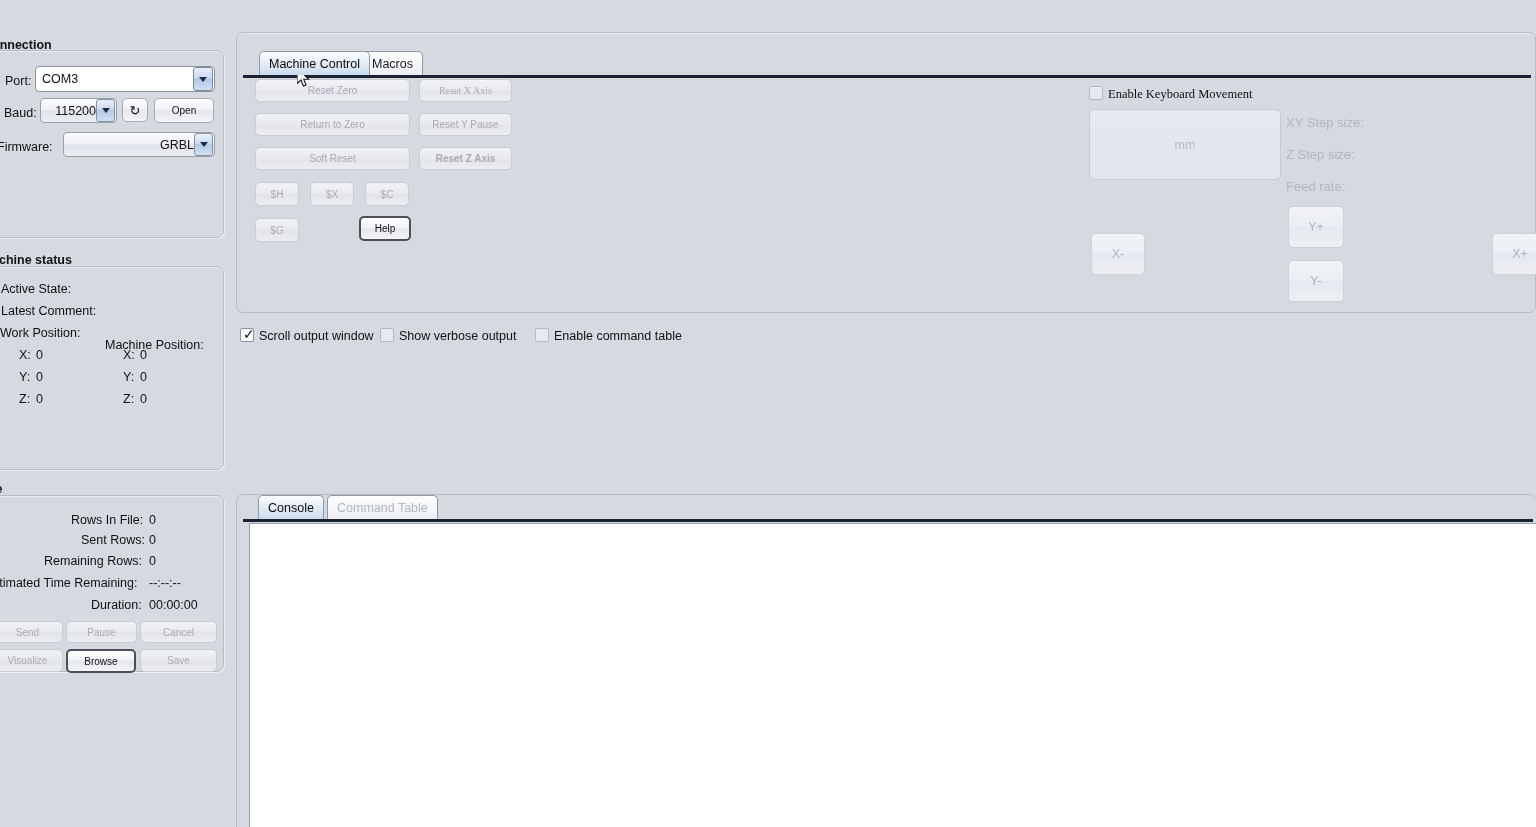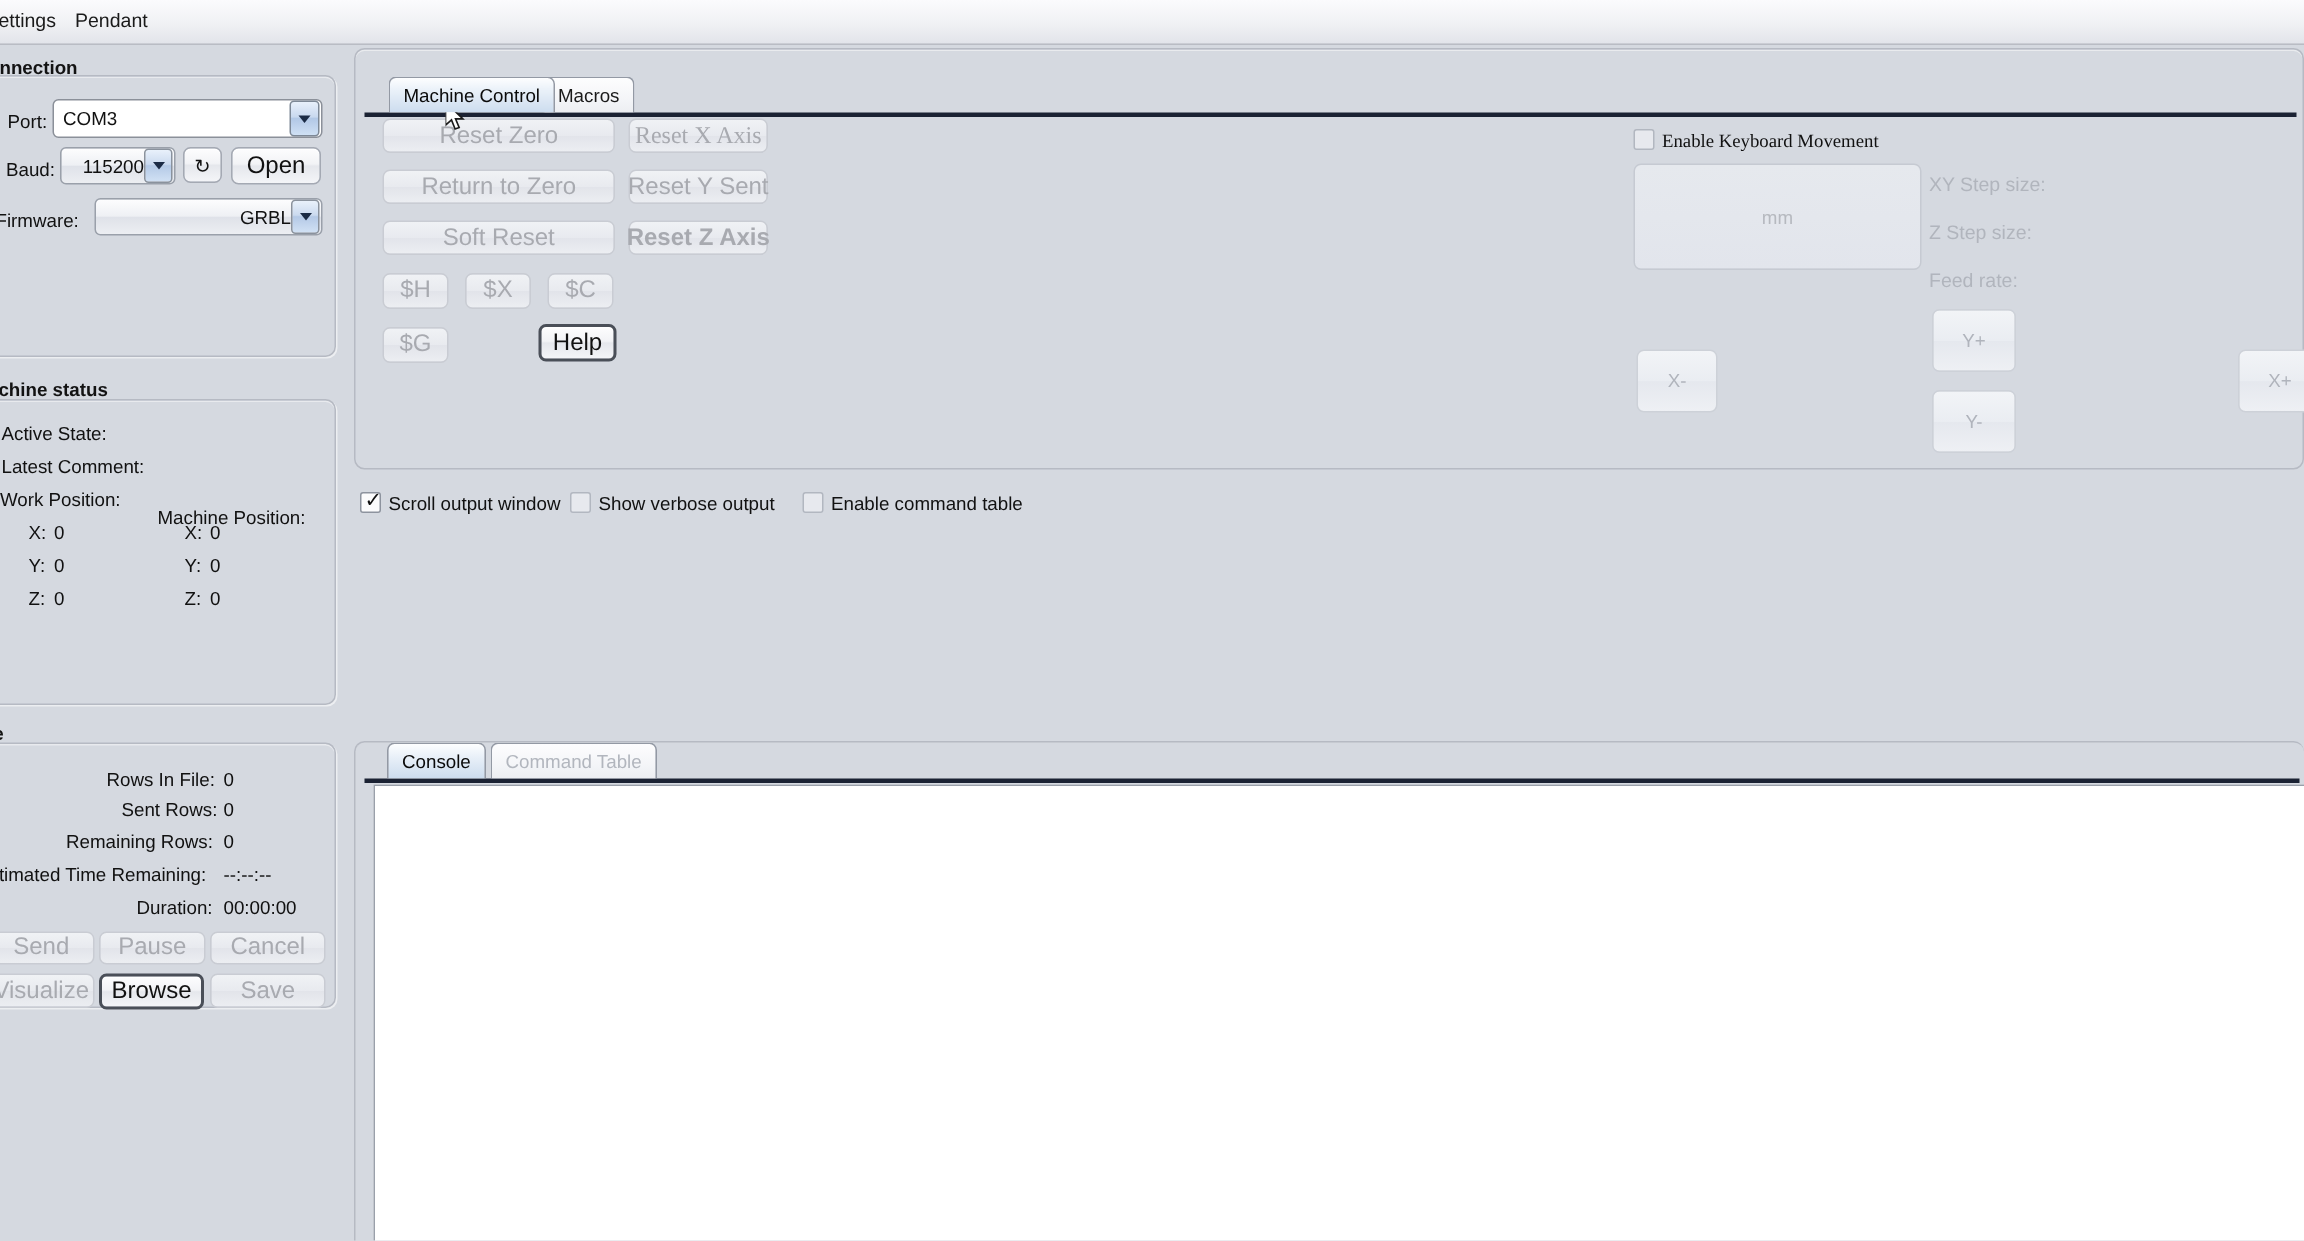--- a/index.html
+++ b/index.html
@@ -99,21 +99,21 @@
     border: 1px solid #8a929d; border-radius: 3px;
     display: flex; align-items: center; justify-content: center;
   }
 
   
   .btn {
     position: absolute;
     background: linear-gradient(to bottom,#fdfdfe 0%,#f2f3f6 45%,#e5e7ec 51%,#f4f5f8 100%);
     border: 1px solid #a4a9b3;
     border-radius: 5px;
-    font-size: 16px;
+    font-size: 10px;
     color: #111;
     display: flex; align-items: center; justify-content: center;
     white-space: nowrap;
     box-shadow: inset 0 1px 0 rgba(255,255,255,0.85);
   }
   .btn.default { border: 2px solid #4a4f58; }
   .btn.disabled {
     color: #a8aab0;
     background: linear-gradient(to bottom,#f0f2f5 0%,#e8eaef 50%,#e2e4ea 51%,#eceef2 100%);
     border: 1px solid #c9ccd3;
@@ -223,24 +223,20 @@
   }
 
   
   #cursor { position: absolute; left: 297px; top: 68px; width: 14px; height: 21px; }
 </style>
 </head>
 <body>
 
 <div id="app">
 
-  <div id="menubar">
-    <div class="menu-item" id="menu-settings">ettings</div>
-    <div class="menu-item" id="menu-pendant">Pendant</div>
-  </div>
 
   <div id="left-col">
 
     <div class="group-title" style="left:-8px; top:8px;">onnection</div>
     <div class="group-box" style="left:-10px; top:20px; width:234px; height:188px;"></div>
 
     <div class="lbl" style="left:5px; top:44px;">Port:</div>
     <div class="combo" style="left:35px; top:36px; width:180px;">
       <div class="combo-text">COM3</div>
       <div class="caret-btn">
@@ -321,21 +317,21 @@
 
       <div class="tab active" style="left:22px;">Machine Control</div>
       <div class="tab inactive" style="left:125px;">Macros</div>
       <div id="tab-underline"></div>
 
       <div class="btn disabled" style="left:18px; top:46px; width:155px; height:23px;">Reset Zero</div>
       <div class="btn disabled" style="left:18px; top:80px; width:155px; height:23px;">Return to Zero</div>
       <div class="btn disabled" style="left:18px; top:114px; width:155px; height:23px;">Soft Reset</div>
 
       <div class="btn disabled" style="left:182px; top:46px; width:93px; height:23px;font-family:Liberation Serif, serif;">Reset X Axis</div>
-      <div class="btn disabled" style="left:182px; top:80px; width:93px; height:23px;">Reset Y Sent</div>
+      <div class="btn disabled" style="left:182px; top:80px; width:93px; height:23px;">Reset Y Pause</div>
       <div class="btn disabled" style="left:182px; top:114px; width:93px; height:23px;font-weight:bold;">Reset Z Axis</div>
 
       <div class="btn disabled" style="left:18px; top:149px; width:44px; height:24px;">$H</div>
       <div class="btn disabled" style="left:73px; top:149px; width:44px; height:24px;">$X</div>
       <div class="btn disabled" style="left:128px; top:149px; width:44px; height:24px;">$C</div>
       <div class="btn disabled" style="left:18px; top:185px; width:44px; height:24px;">$G</div>
       <div class="btn default" style="left:122px; top:183px; width:52px; height:25px;">Help</div>
 
       <div class="cbx off" style="left:852px; top:53px;"></div>
       <div class="cbx-label" style="left:871px; top:54px;font-family:Liberation Serif, serif;">Enable Keyboard Movement</div>

